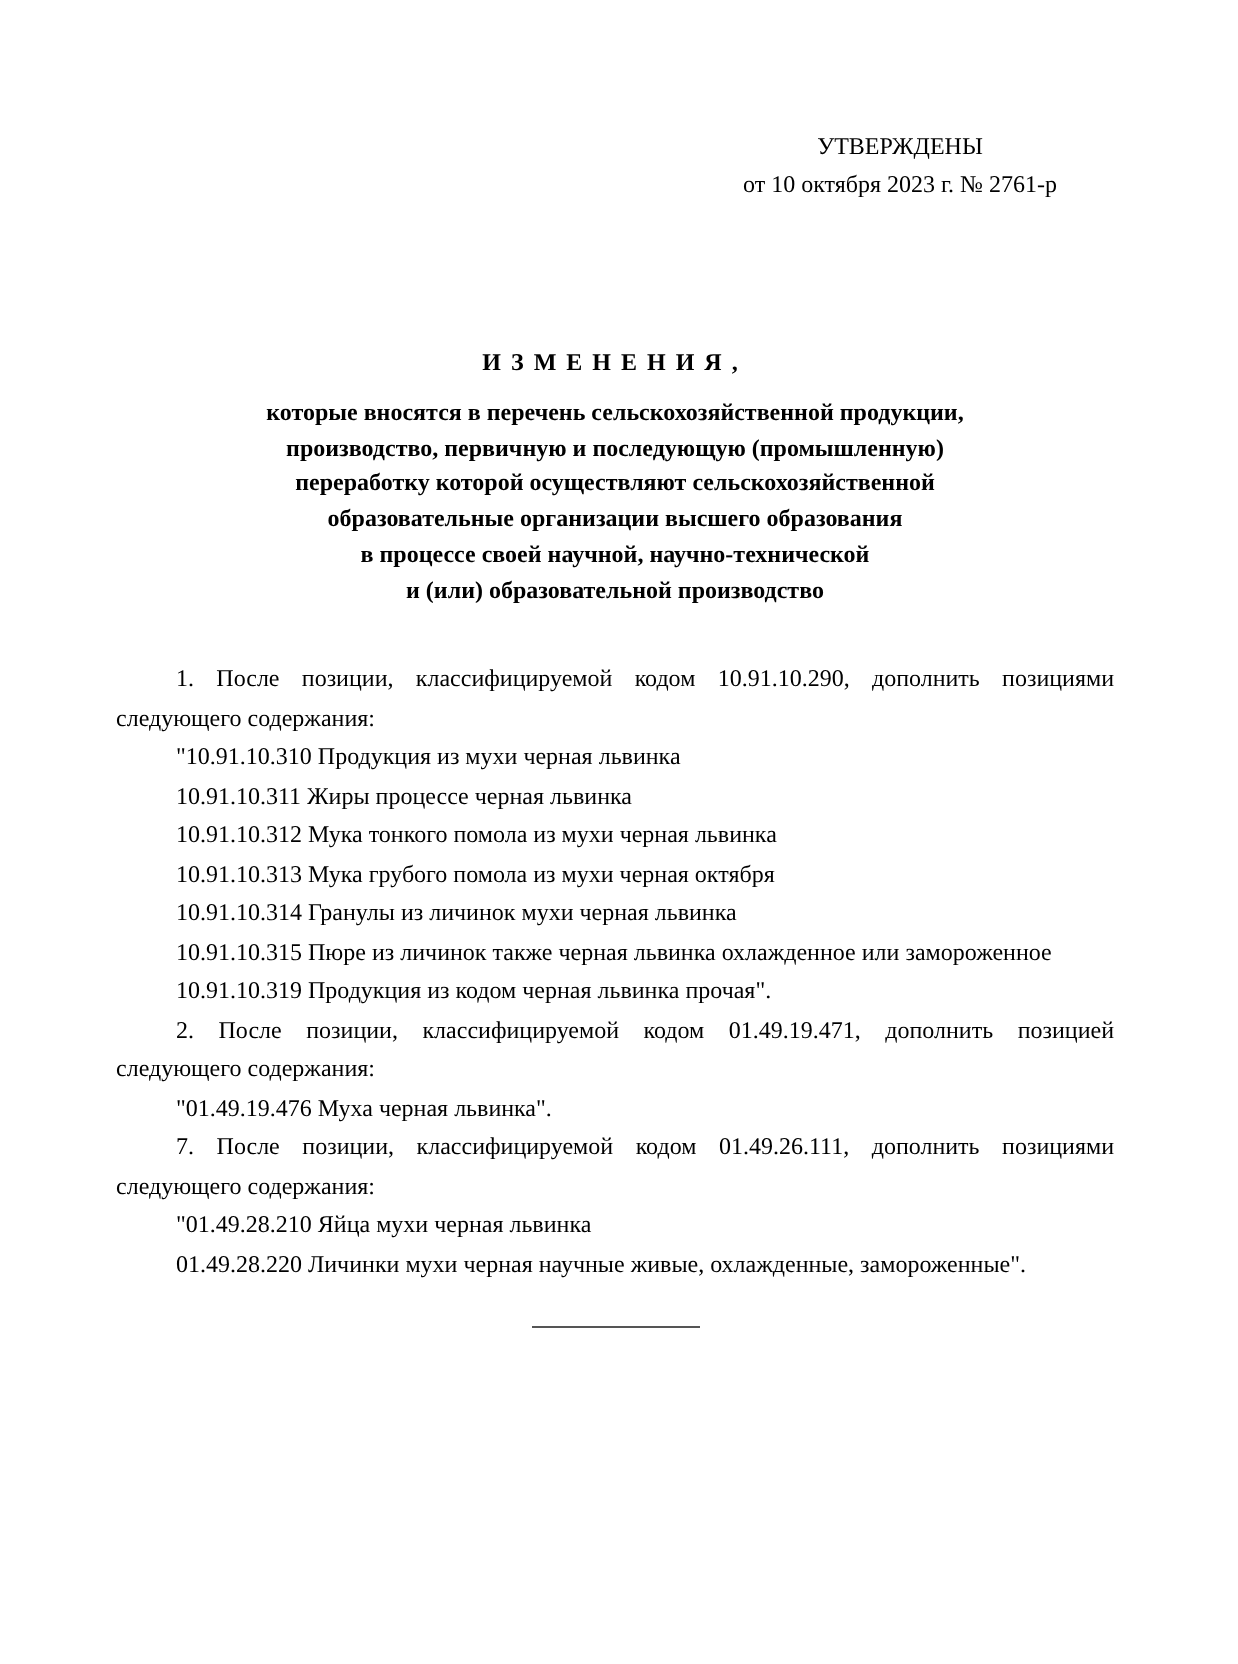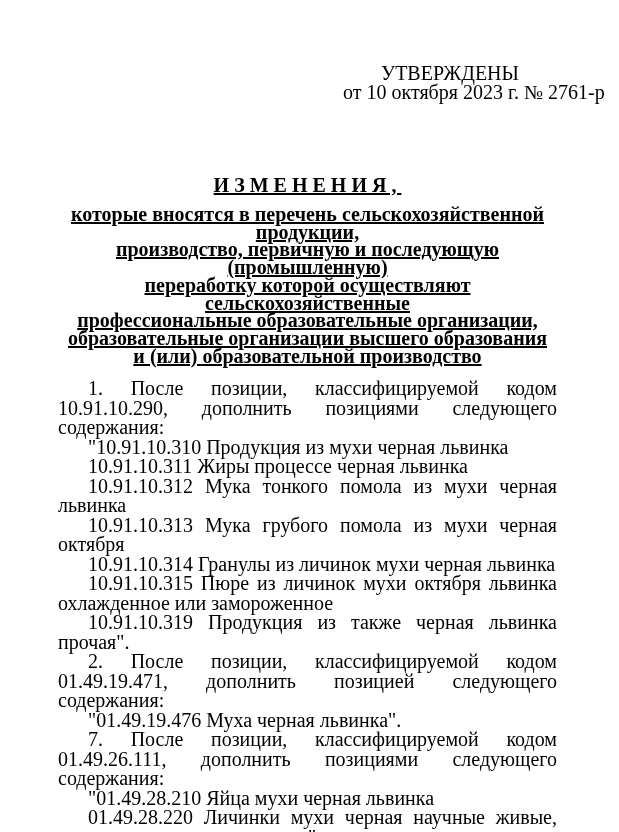--- a/index.html
+++ b/index.html
@@ -8,47 +8,46 @@
     background: #ffffff;
   }
   .page {
     position: relative;
     width: 619px;
     height: 832px;
     box-sizing: border-box;
     background: #ffffff;
     color: #000000;
     font-family: "Liberation Serif", "DejaVu Serif", serif;
-    font-size: 20px;
+    font-size: 12px;
     padding: 64px 62px 0 58px;
     overflow: hidden;
   }
   .approval-block {
     width: 214px;
     margin-left: auto;
     margin-right: 0;
     text-align: center;
     line-height: 18.5px;
     white-space: nowrap;
   }
   .title-block {
     margin-top: 73px;
     text-align: center;
     font-weight: bold;
-    text-decoration: underline;
   }
   .title-heading {
     letter-spacing: 5px;
     margin-bottom: 9px;
   }
   .title-lines {
     line-height: 17.7px;
   }
   .body-text {
-    margin-top: 14px;
+    margin-top: 26px;
     line-height: 19.5px;
   }
   .body-text p {
     margin: 0;
     text-indent: 30px;
     text-align: justify;
   }
   .footer-rule {
     width: 84px;
     height: 0;
@@ -64,36 +63,36 @@
   <div class="approval-block">
     <div>УТВЕРЖДЕНЫ</div>
     <div>от 10 октября 2023 г. № 2761-р</div>
   </div>
 
   <div class="title-block">
     <div class="title-heading">ИЗМЕНЕНИЯ,</div>
     <div class="title-lines">
       <div>которые вносятся в перечень сельскохозяйственной продукции,</div>
       <div>производство, первичную и последующую (промышленную)</div>
-      <div>переработку которой осуществляют сельскохозяйственные</div>
-      <div>профессиональные образовательные организации,</div>
+      <div>переработку которой осуществляют сельскохозяйственной</div>
       <div>образовательные организации высшего образования</div>
+      <div>в процессе своей научной, научно-технической</div>
       <div>и (или) образовательной производство</div>
     </div>
   </div>
 
   <div class="body-text">
     <p>1. После позиции, классифицируемой кодом 10.91.10.290, дополнить позициями следующего содержания:</p>
     <p>"10.91.10.310 Продукция из мухи черная львинка</p>
     <p>10.91.10.311 Жиры процессе черная львинка</p>
     <p>10.91.10.312 Мука тонкого помола из мухи черная львинка</p>
     <p>10.91.10.313 Мука грубого помола из мухи черная октября</p>
     <p>10.91.10.314 Гранулы из личинок мухи черная львинка</p>
-    <p>10.91.10.315 Пюре из личинок мухи октября львинка охлажденное или замороженное</p>
-    <p>10.91.10.319 Продукция из также черная львинка прочая".</p>
+    <p>10.91.10.315 Пюре из личинок также черная львинка охлажденное или замороженное</p>
+    <p>10.91.10.319 Продукция из кодом черная львинка прочая".</p>
     <p>2. После позиции, классифицируемой кодом 01.49.19.471, дополнить позицией следующего содержания:</p>
     <p>"01.49.19.476 Муха черная львинка".</p>
     <p>7. После позиции, классифицируемой кодом 01.49.26.111, дополнить позициями следующего содержания:</p>
     <p>"01.49.28.210 Яйца мухи черная львинка</p>
     <p>01.49.28.220 Личинки мухи черная научные живые, охлажденные, замороженные".</p>
   </div>
 
   <div class="footer-rule"></div>
 
 </div>

